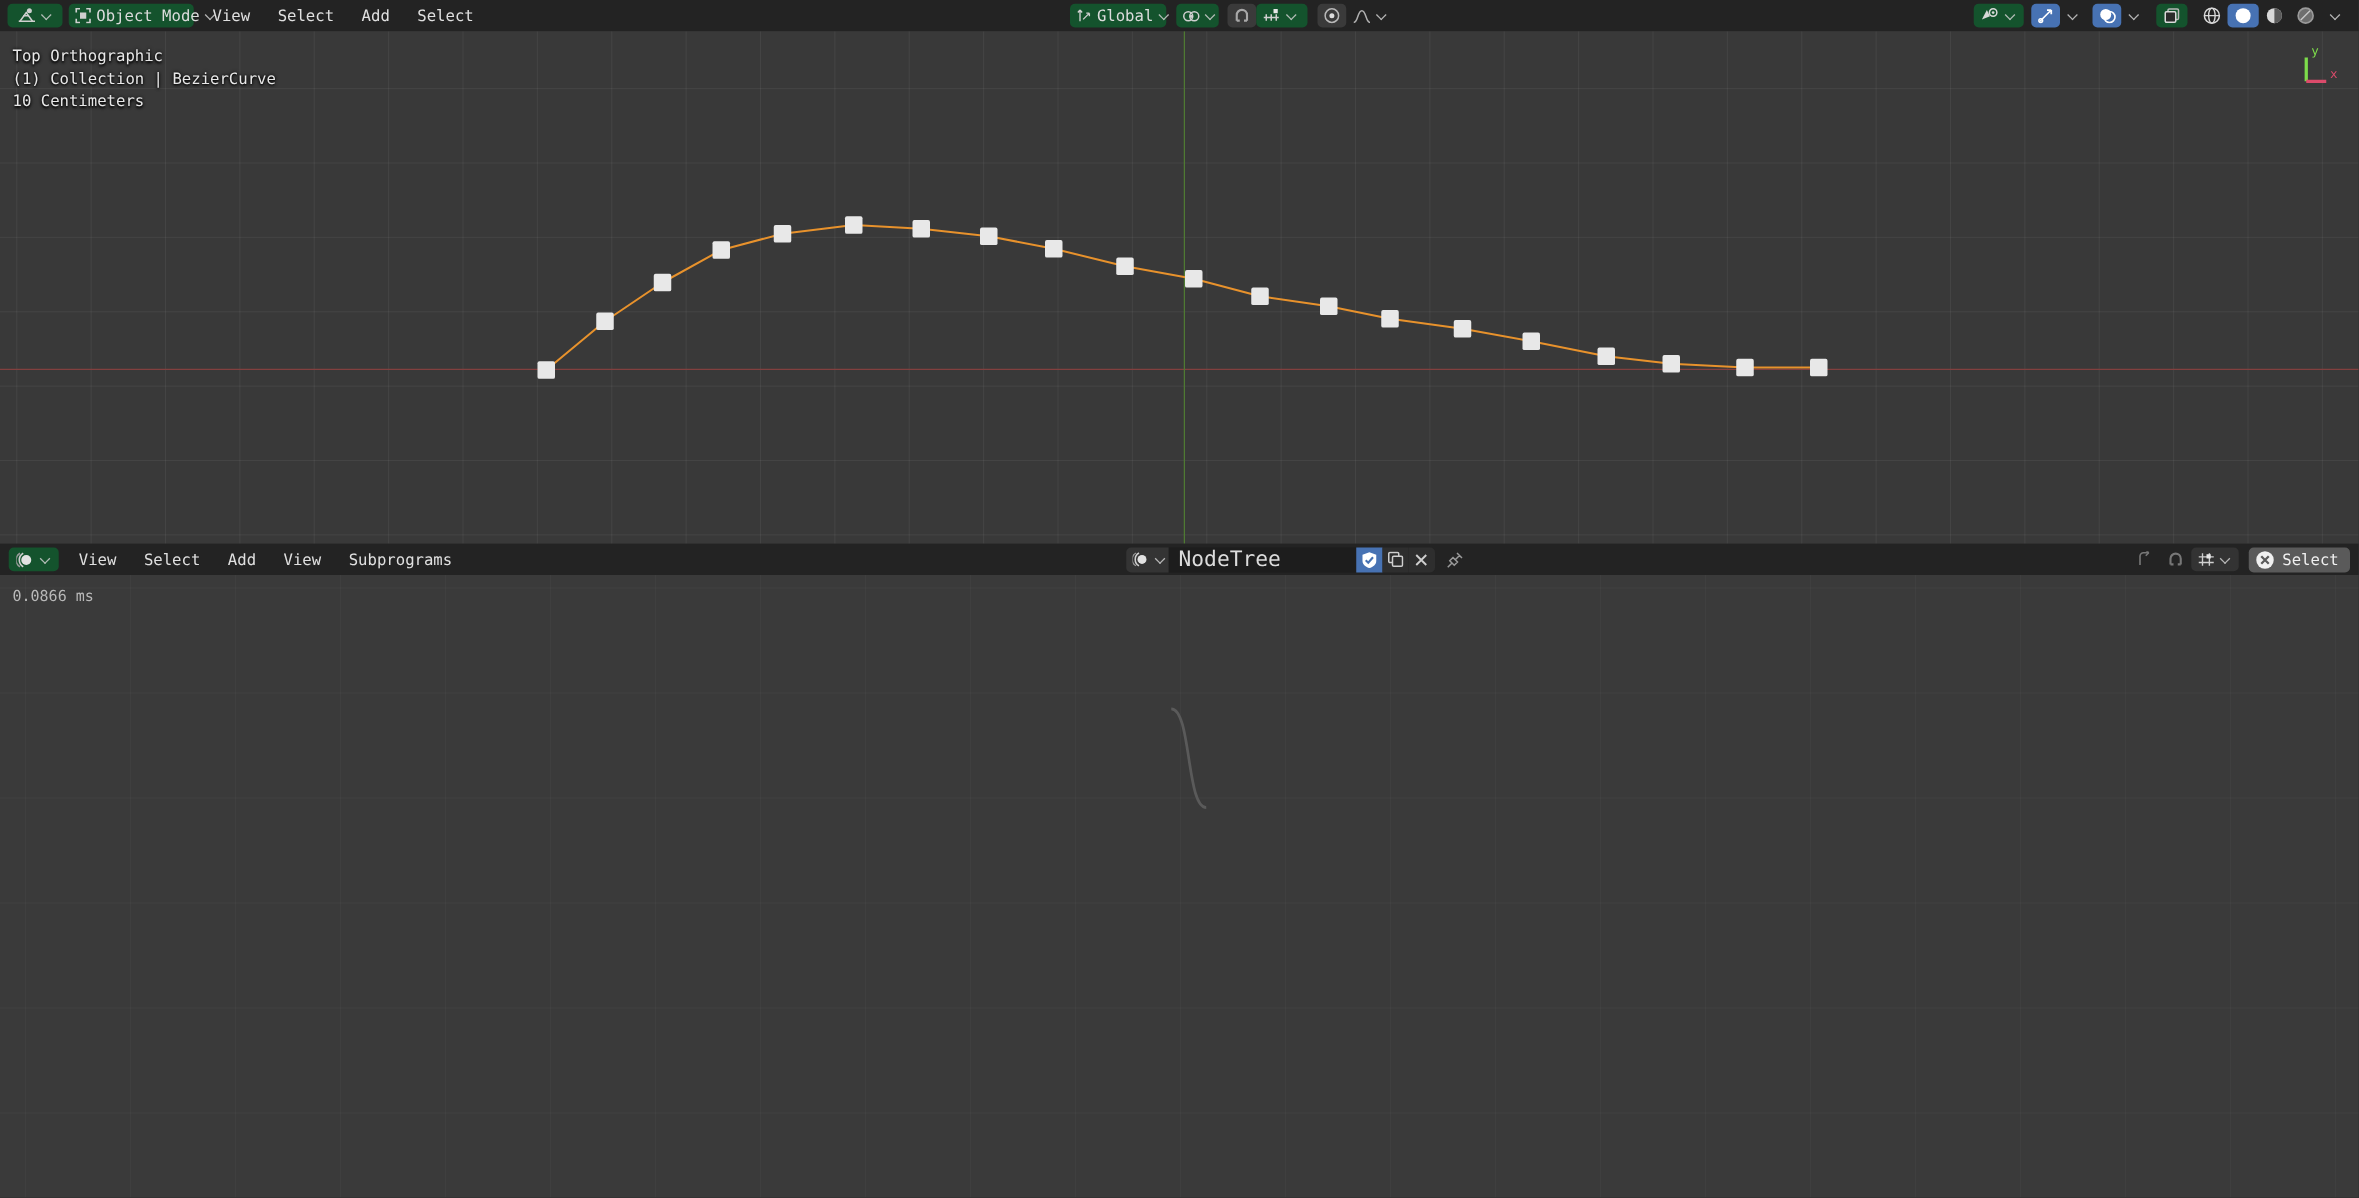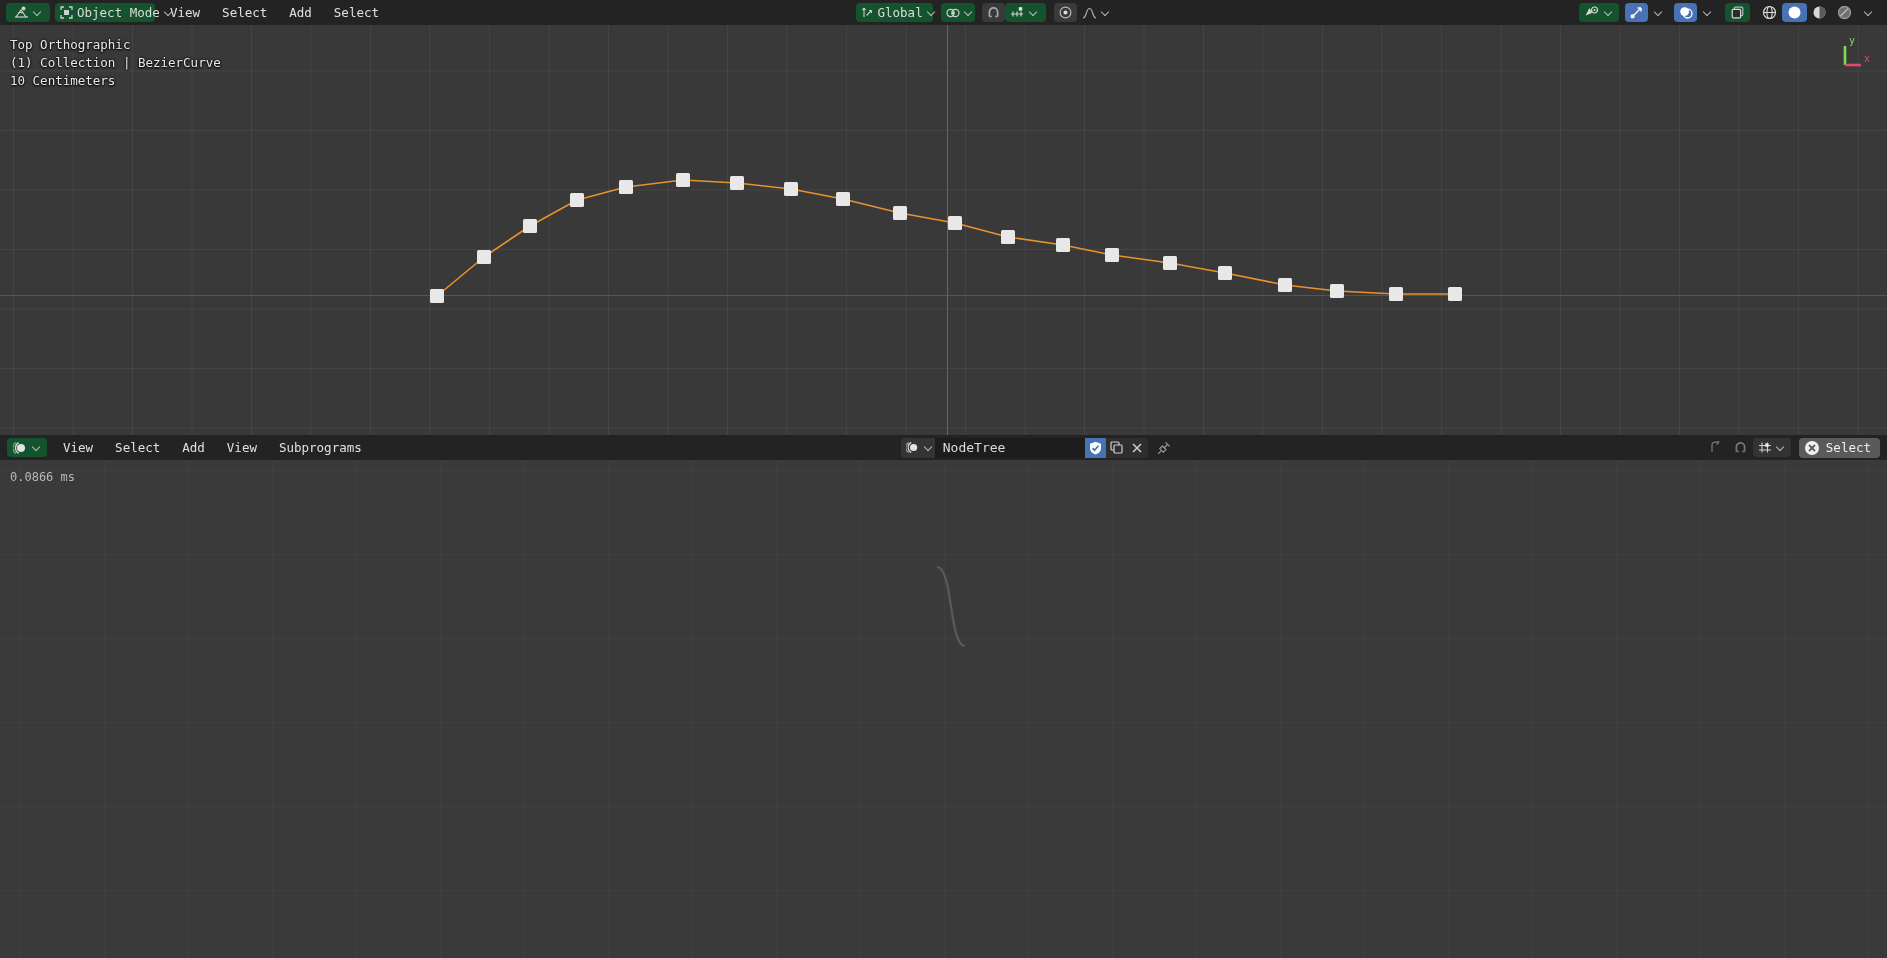--- a/index.html
+++ b/index.html
@@ -74,21 +74,21 @@
     width: 0; height: 0;
   }
 
   
   .nodehdr {
     position: absolute; left: 0; top: 435px; width: 1887px; height: 25px;
     background: #232323; display: flex; align-items: center;
   }
   .ne-field {
     height: 20px; background: #1d1d1d; border-radius: 4px;
-    color: #dcdcdc; font-size: 13px; display: flex; align-items: center;
+    color: #dcdcdc; font-size: 17px; display: flex; align-items: center;
     padding: 0 8px; min-width: 150px;
   }
   .ne-icobtn {
     width: 21px; height: 20px; border-radius: 4px; background: #2e2e2e;
     display:flex; align-items:center; justify-content:center;
   }
   .ne-icobtn.blue { background: #4772b3; }
   .ne-remove {
     height: 20px; border-radius: 4px; background: #5a5a5a;
     color: #f0f0f0; font-size: 12.5px;

